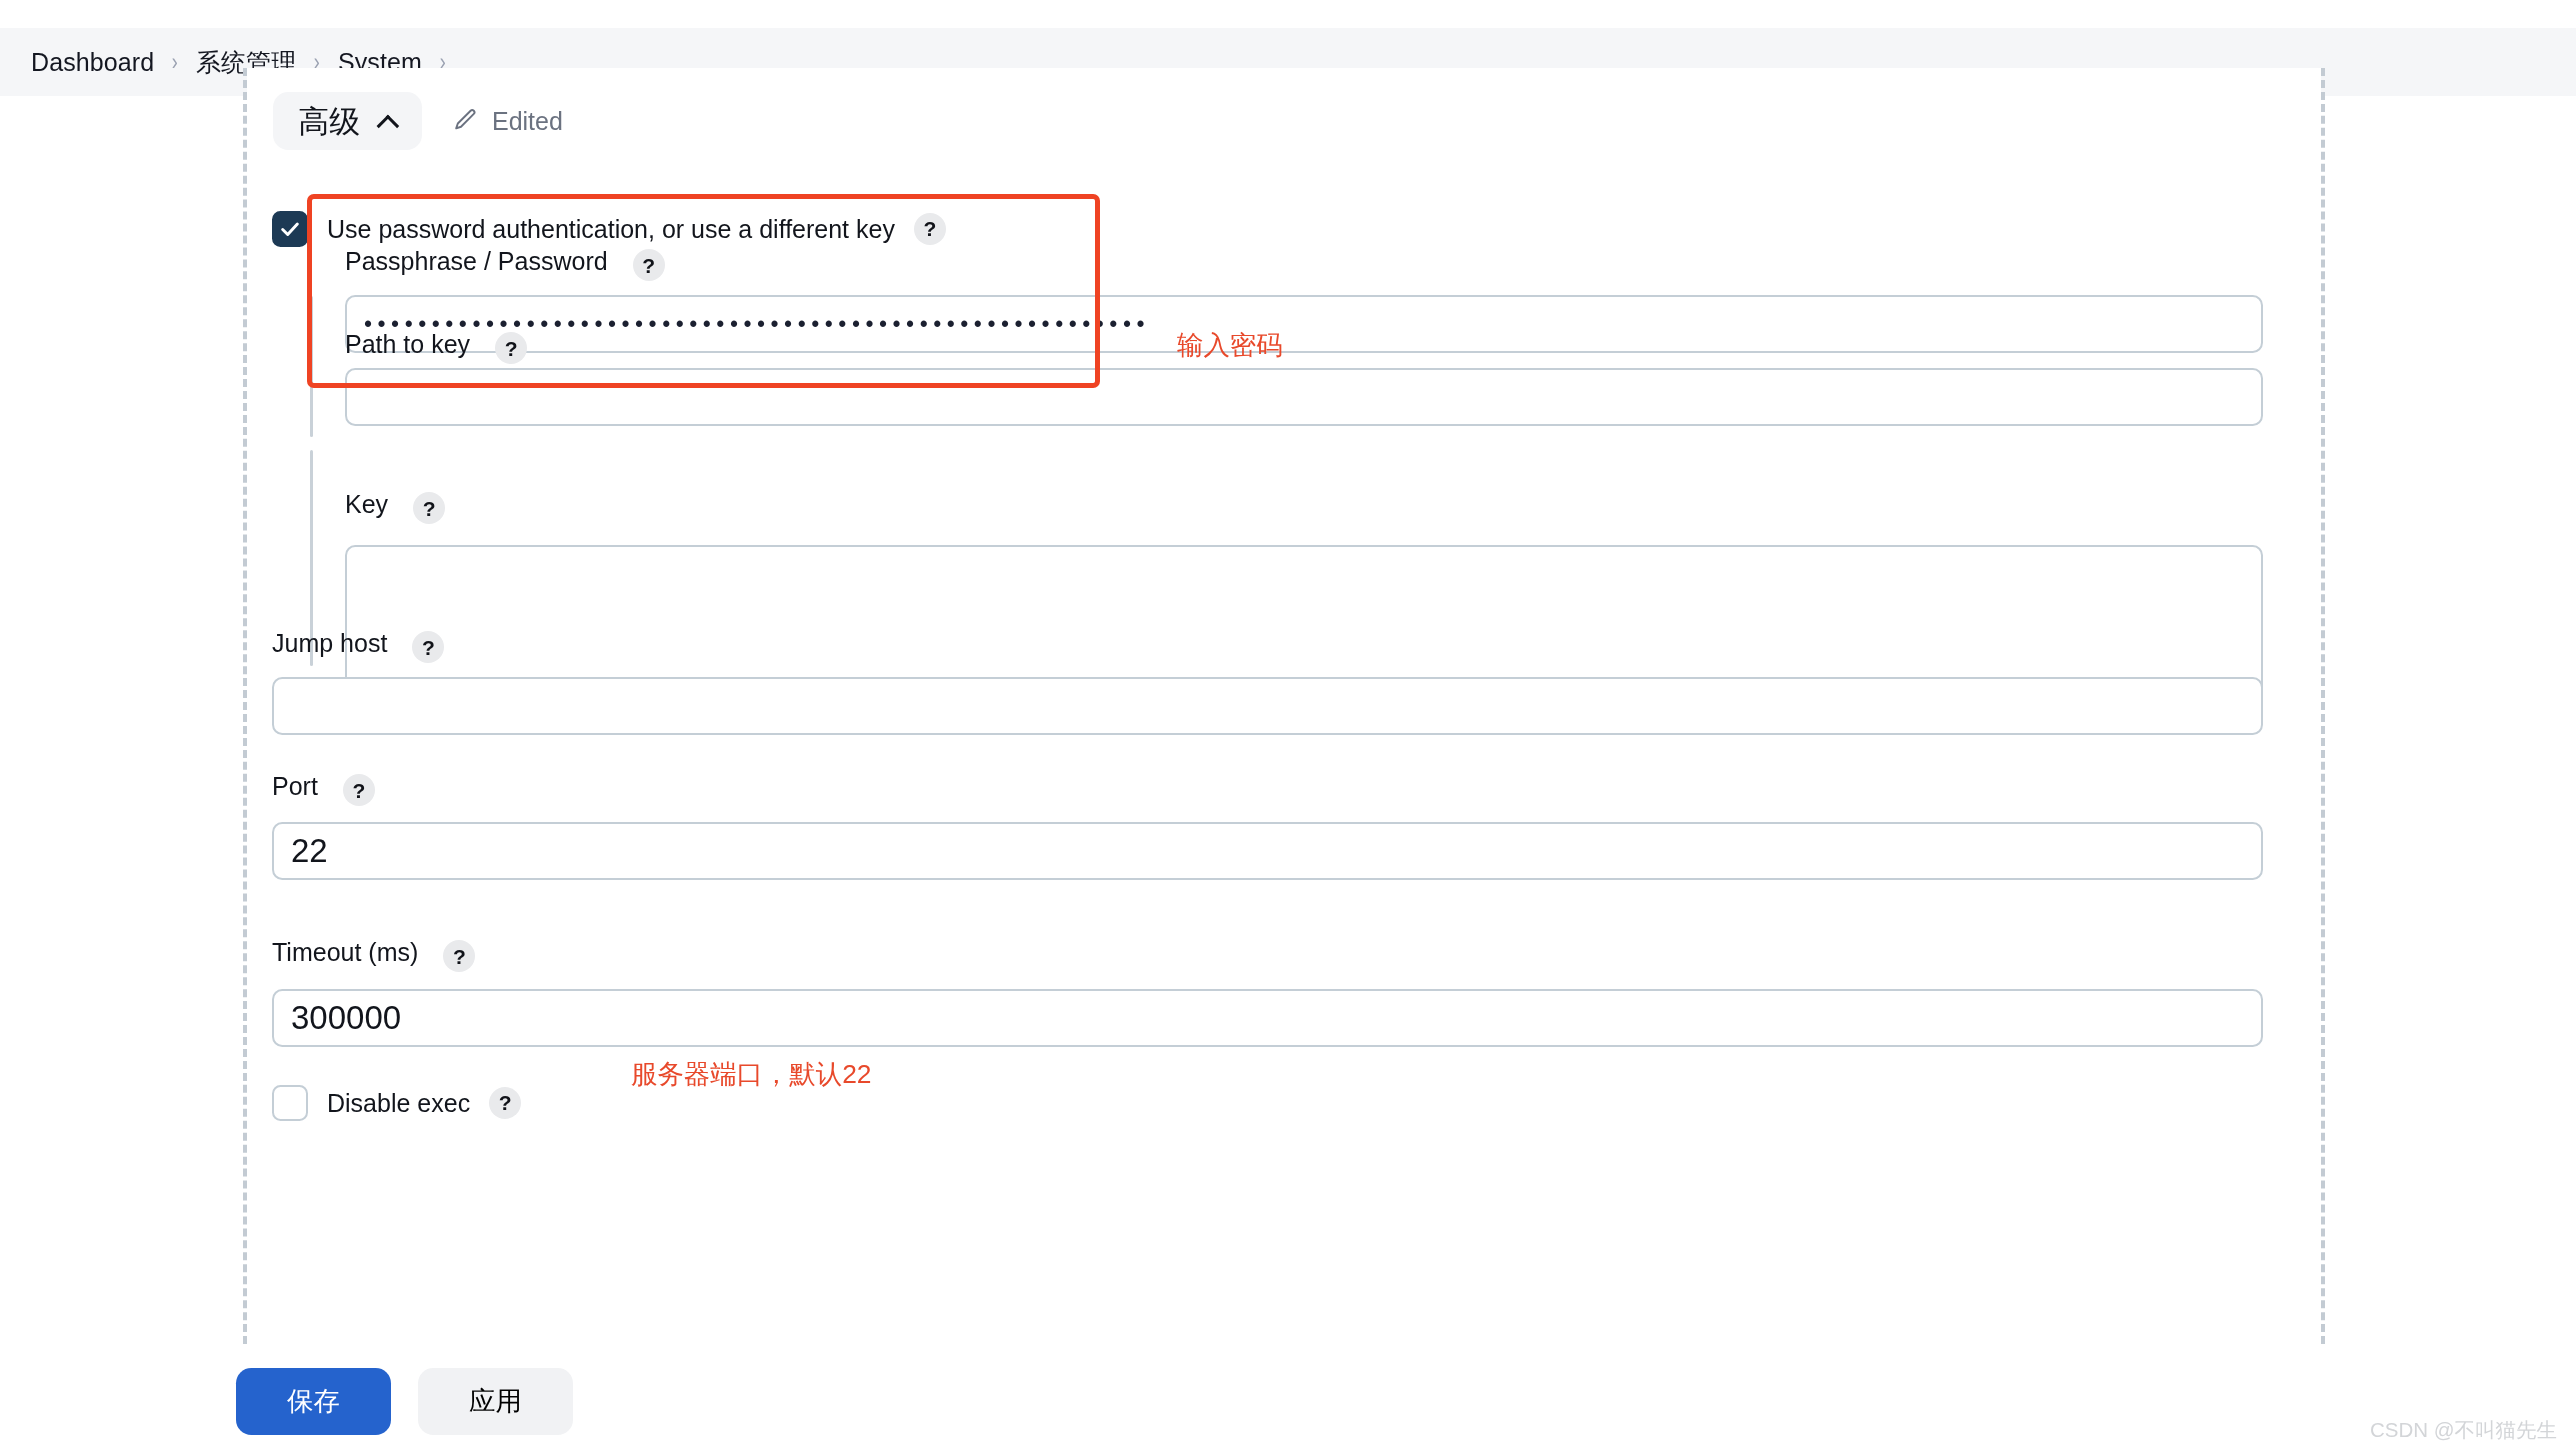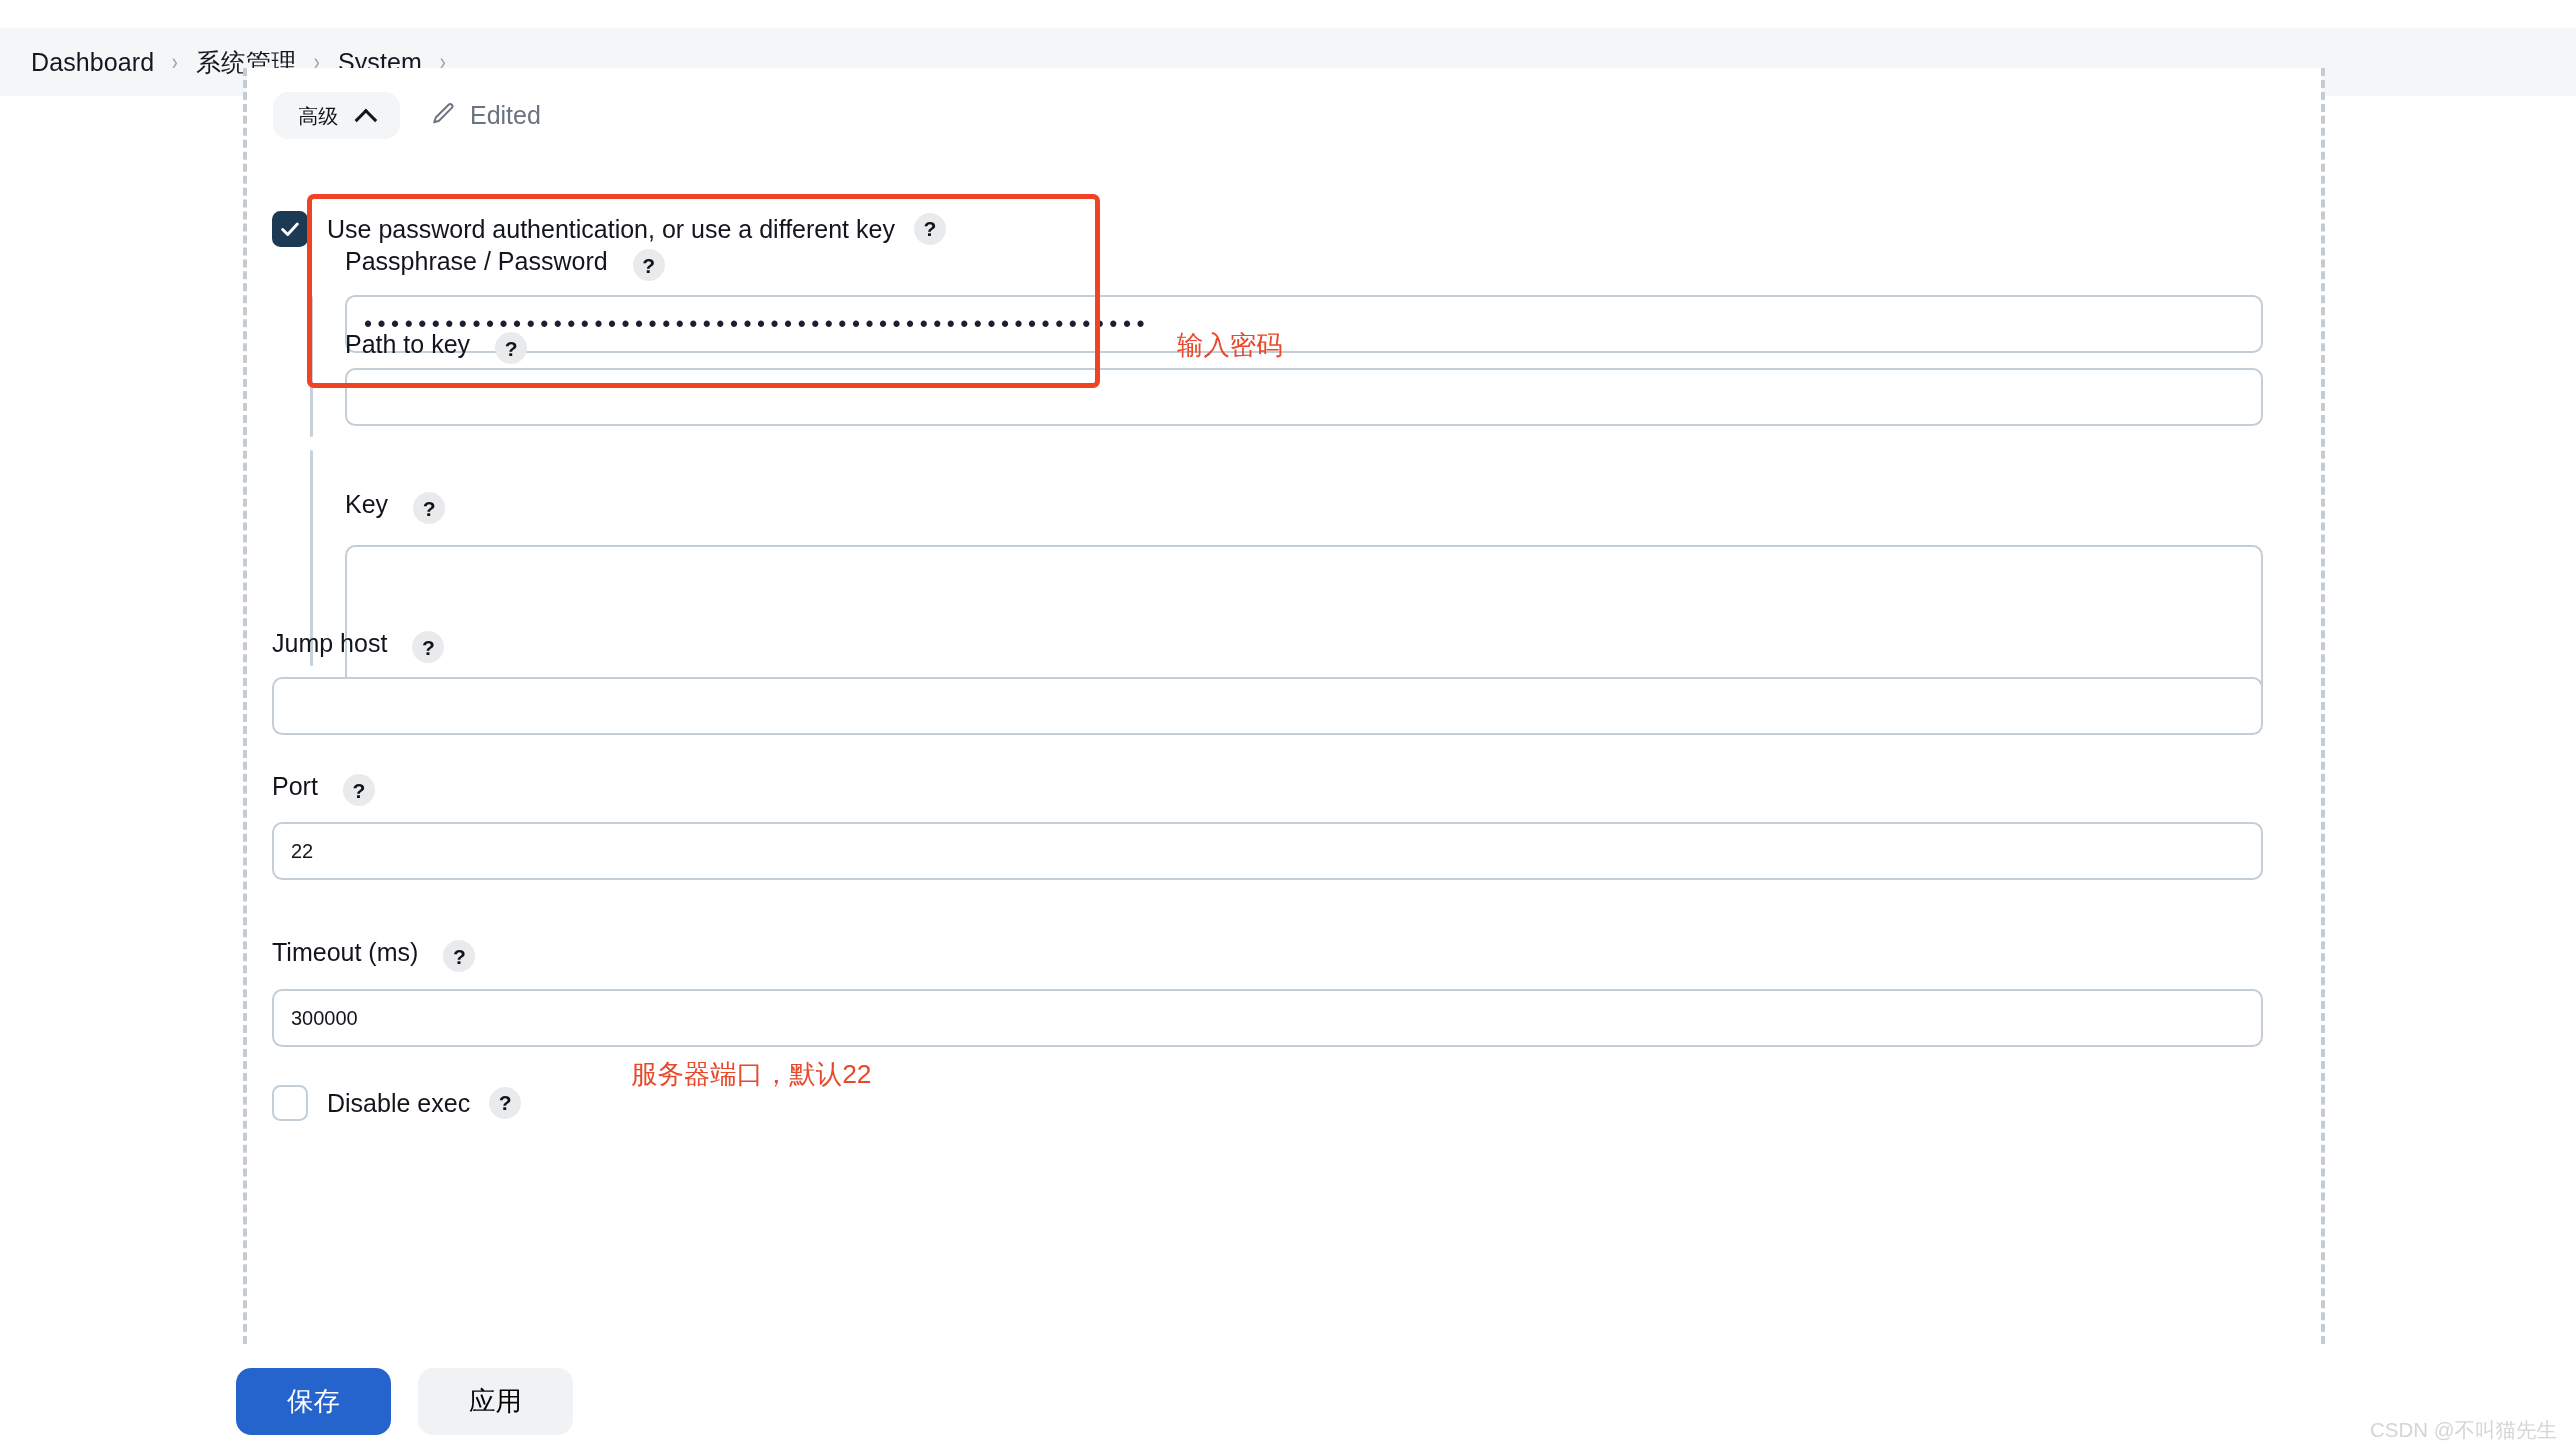--- a/index.html
+++ b/index.html
@@ -45,21 +45,21 @@
   
   .sectionhead {
     position:absolute; left:25.6px; top:24px;
     display:flex; align-items:center; gap:31px;
   }
   .collapse-btn {
     display:flex; align-items:center; gap:19px;
     background:#f4f5f7; border:none; border-radius:15.3px;
     padding:13.6px 25.6px; cursor:pointer;
   }
-  .collapse-btn .lbl { font-size:20px; color:#12151c; line-height:1; }
+  .collapse-btn .lbl { font-size:31px; color:#12151c; line-height:1; }
   .caret-up {
     width:17px; height:17px; position:relative; display:inline-block;
   }
   .caret-up::before{
     content:""; position:absolute; left:0.9px; top:5.1px;
     width:12.8px; height:12.8px; border-left:3px solid #12151c; border-top:3px solid #12151c;
     transform: rotate(45deg);
   }
   .edited { display:flex; align-items:flex-start; gap:13.6px; }
   .edited .txt { font-size:25px; color:#6b7280; }
@@ -75,21 +75,21 @@
   .help {
     width:32px; height:32px; border-radius:50%;
     background:#e9eaec; color:#111319;
     font-size:21px; font-weight:bold;
     display:flex; align-items:center; justify-content:center;
     cursor:pointer; flex:0 0 auto;
   }
   .inp {
     display:block; width:100%; height:58px;
     border:2.6px solid #c4ced6; border-radius:10.2px;
-    background:#fff; font-size:20px; color:#12151c;
+    background:#fff; font-size:33px; color:#12151c;
     padding:0 17px; font-family:inherit; outline:none;
   }
   .inp.pw { letter-spacing:5.5px; font-size:23px; color:#1b2030; }
   .ta {
     display:block; width:100%; height:181px;
     border:2.6px solid #c4ced6; border-radius:10.2px;
     background:#fff; font-size:25px; color:#12151c;
     padding:12px 17px; font-family:inherit; outline:none; resize:none;
   }
   .ta-wrap { position:relative; }

